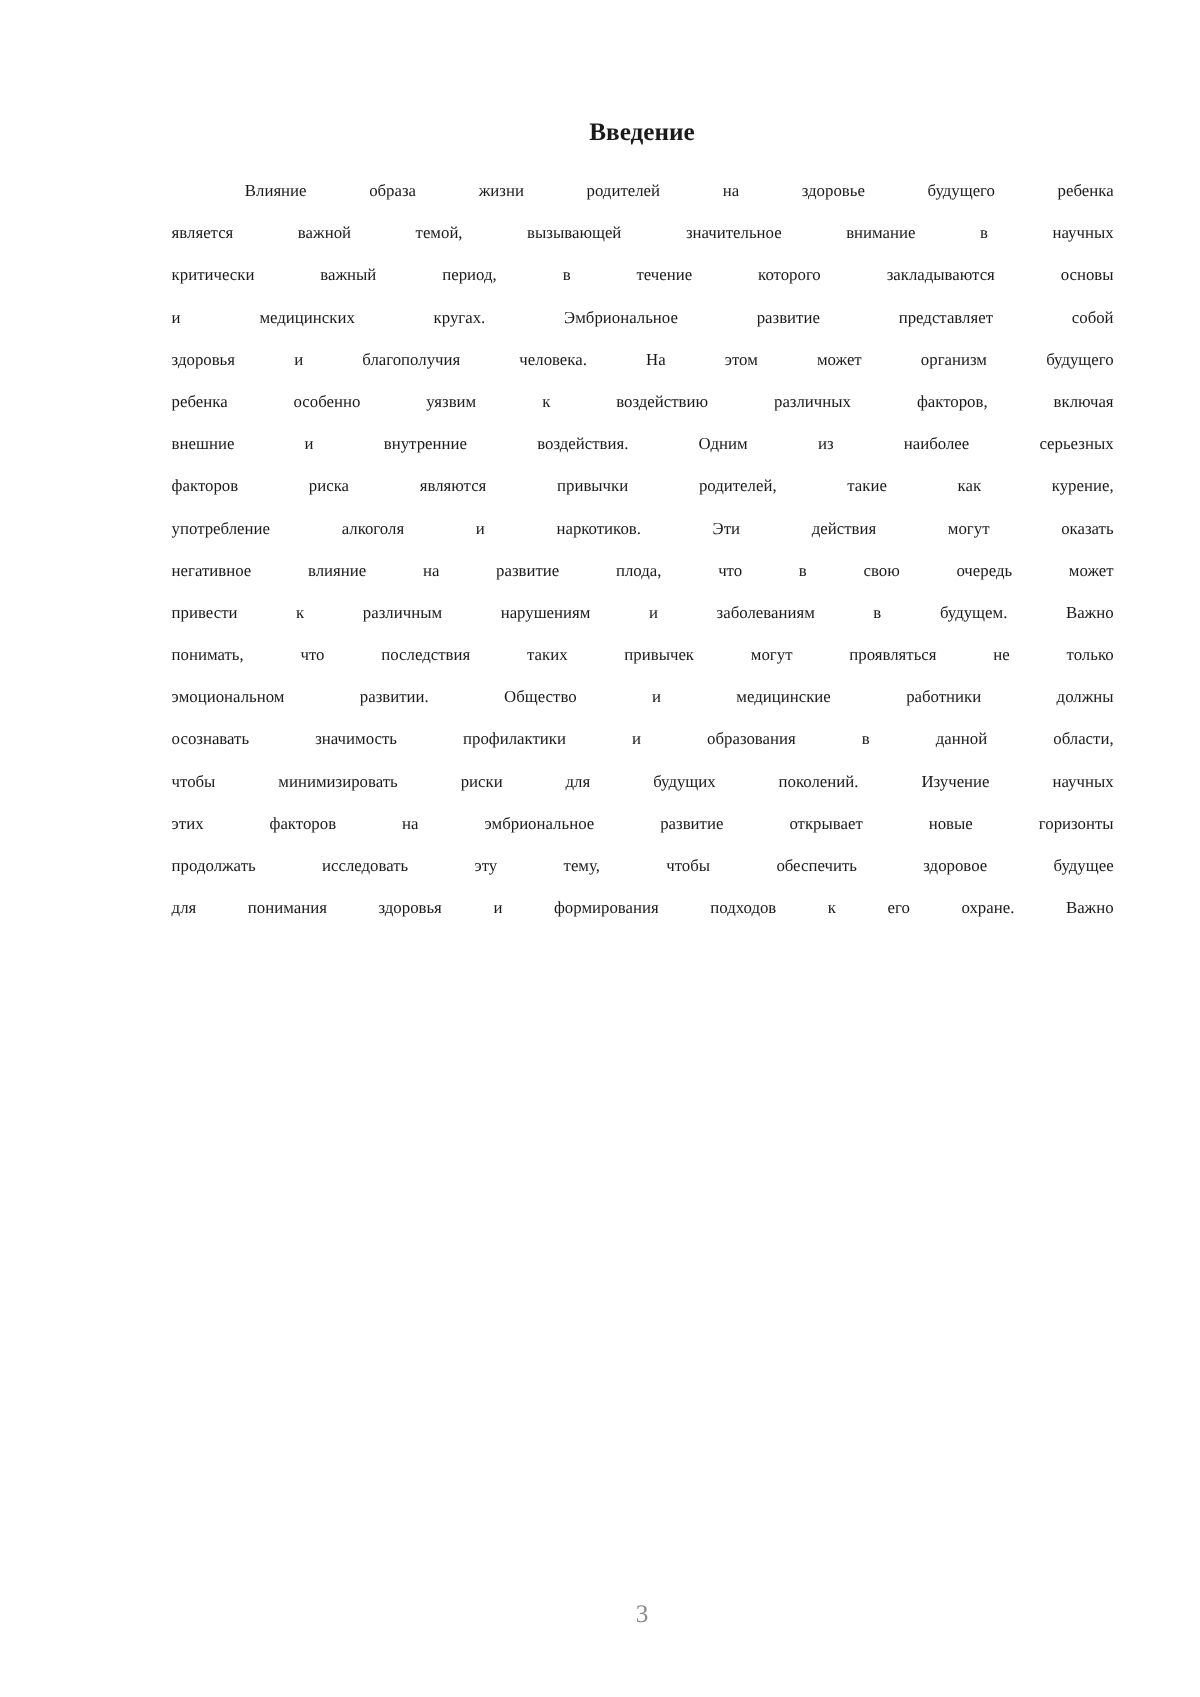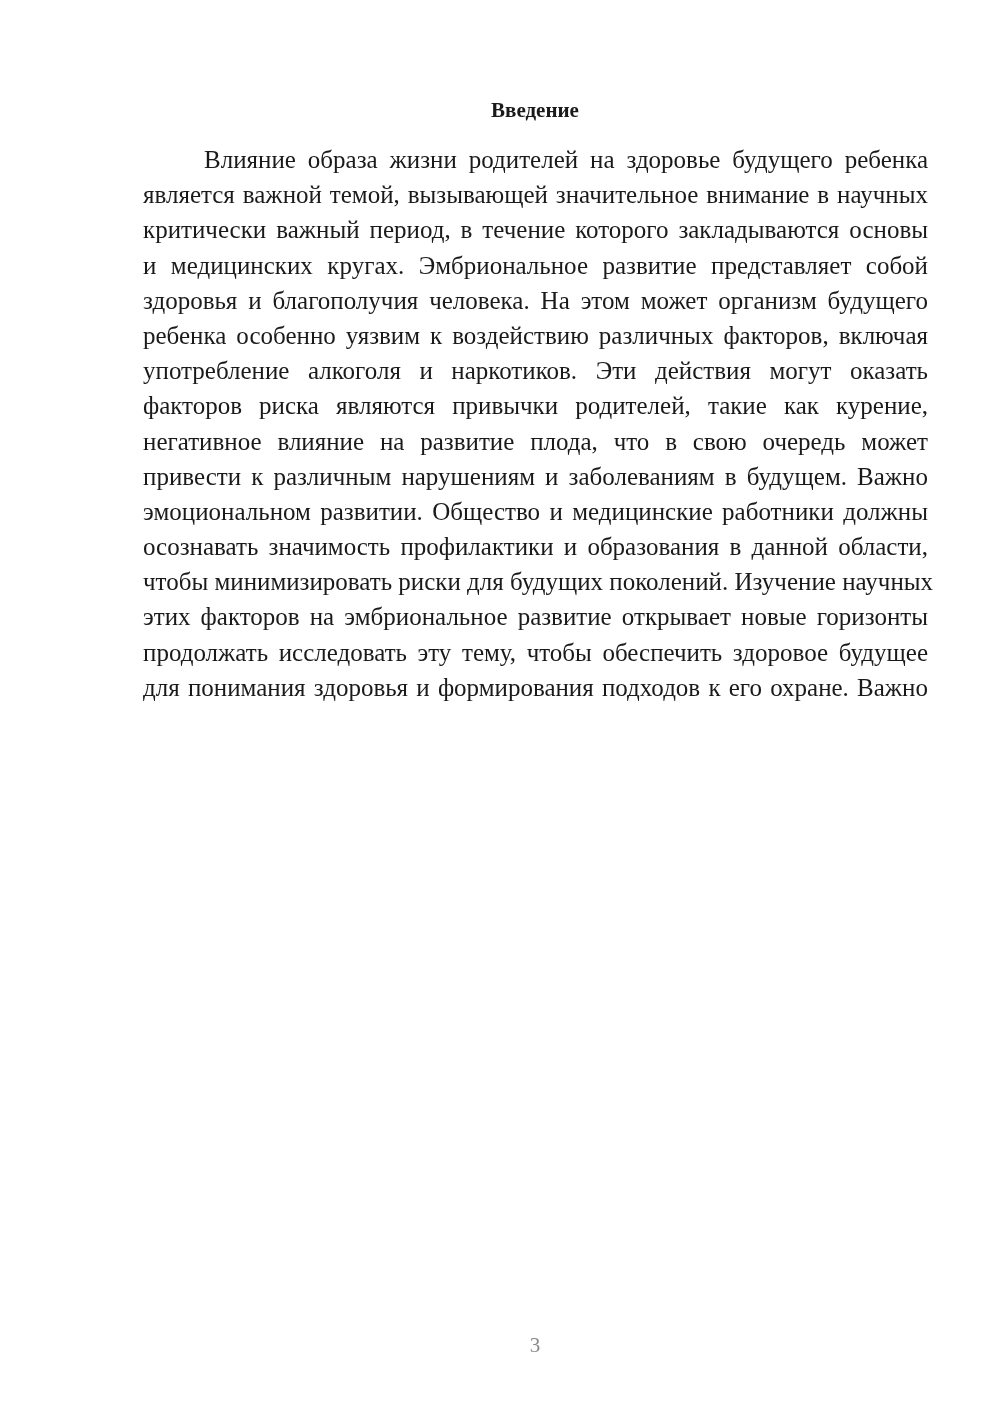--- a/index.html
+++ b/index.html
@@ -32,21 +32,21 @@
       font-weight: bold;
       font-size: 21px;
       line-height: 28px;
       margin: 0;
     }
     .body-text {
       position: absolute;
       left: 143px;
       top: 142px;
       width: 785px;
-      font-size: 25px;
+      font-size: 14px;
       line-height: 35.2px;
       text-align: justify;
       margin: 0;
     }
     .body-text .line {
       display: block;
       text-align: justify;
       text-align-last: justify;
       white-space: nowrap;
       height: 35.2px;
@@ -74,24 +74,26 @@
 <div class="page">
   <h1 class="heading">Введение</h1>
 
   <div class="body-text">
     <span class="line first">Влияние образа жизни родителей на здоровье будущего ребенка</span>
     <span class="line">является важной темой, вызывающей значительное внимание в научных</span>
     <span class="line">критически важный период, в течение которого закладываются основы</span>
     <span class="line">и медицинских кругах. Эмбриональное развитие представляет собой</span>
     <span class="line">здоровья и благополучия человека. На этом может организм будущего</span>
     <span class="line">ребенка особенно уязвим к воздействию различных факторов, включая</span>
+    <span class="line">внешние и внутренние воздействия. Одним из наиболее серьезных</span>
+    <span class="line">факторов риска являются привычки родителей, такие как курение,</span>
     <span class="line">употребление алкоголя и наркотиков. Эти действия могут оказать</span>
-    <span class="line">факторов риска являются привычки родителей, такие как курение,</span>
     <span class="line">негативное влияние на развитие плода, что в свою очередь может</span>
     <span class="line">привести к различным нарушениям и заболеваниям в будущем. Важно</span>
+    <span class="line">понимать, что последствия таких привычек могут проявляться не только</span>
     <span class="line">эмоциональном развитии. Общество и медицинские работники должны</span>
     <span class="line">осознавать значимость профилактики и образования в данной области,</span>
     <span class="line">чтобы минимизировать риски для будущих поколений. Изучение научных</span>
     <span class="line">этих факторов на эмбриональное развитие открывает новые горизонты</span>
     <span class="line">продолжать исследовать эту тему, чтобы обеспечить здоровое будущее</span>
     <span class="line">для понимания здоровья и формирования подходов к его охране. Важно</span>
   </div>
 
   <div class="page-number">3</div>
 </div>

